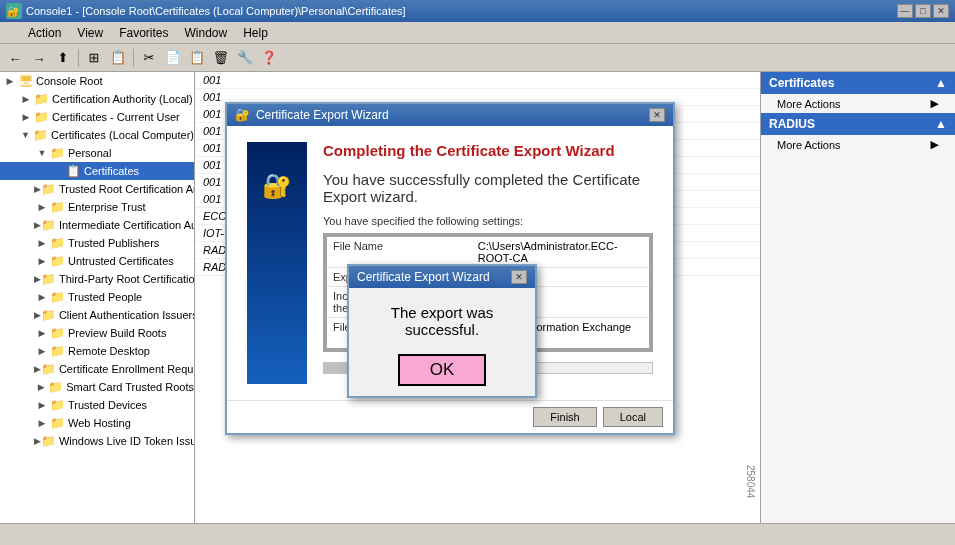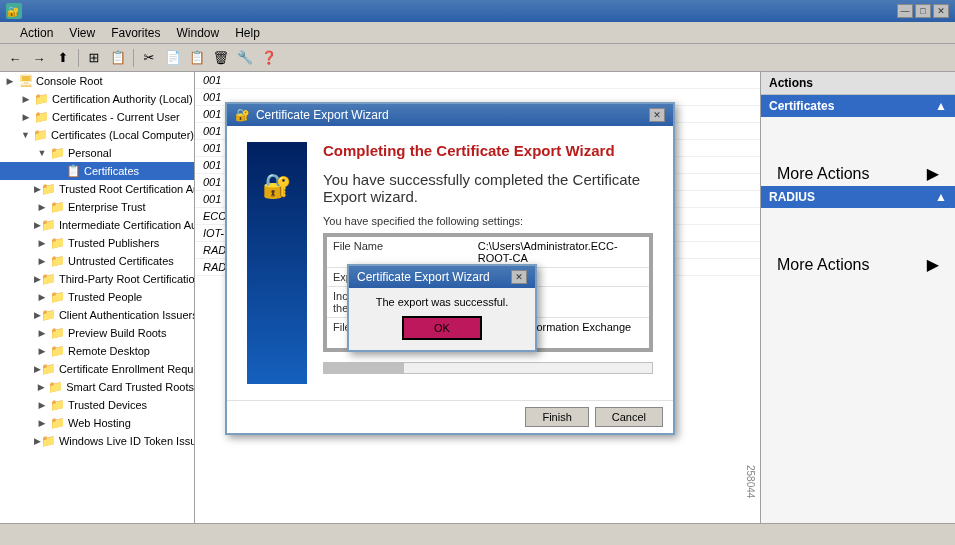--- a/index.html
+++ b/index.html
@@ -20,21 +20,21 @@
     .title-bar-text { font-size: 11px; }
     .title-bar-controls { display: flex; gap: 2px; }
     .title-bar-btn { width: 16px; height: 14px; background: #c0c0c0; border: 1px solid #888; font-size: 9px; display: flex; align-items: center; justify-content: center; cursor: pointer; color: #333; }
 
     
     .menu-bar {
       background: #d4d0c8;
       height: 22px;
       display: flex;
       align-items: center;
-      padding: 0 12px;
+      padding: 0 20px;
       border-bottom: 1px solid #a0a0a0;
     }
     .menu-item {
       padding: 2px 8px;
       font-size: 12px;
       cursor: pointer;
       color: #000;
     }
 
     
@@ -115,22 +115,21 @@
       display: flex;
       align-items: center;
       justify-content: space-between;
     }
     .actions-item {
       display: flex;
       align-items: center;
       justify-content: space-between;
       padding: 3px 16px;
       cursor: pointer;
-      font-size: 16px;
-      margin-top: 44px;
+      font-size: 11px;
     }
 
     
     .status-bar {
       height: 22px;
       background: #d4d0c8;
       border-top: 1px solid #a0a0a0;
       display: flex;
       align-items: center;
       padding: 0 4px;
@@ -265,46 +264,47 @@
     }
     .success-title-bar {
       background: linear-gradient(to bottom, #4a7ab5, #2b5ea7);
       color: white;
       padding: 4px 8px;
       display: flex;
       align-items: center;
       justify-content: space-between;
       font-size: 12px;
     }
-    .success-body { padding: 8px 12px; text-align: center; font-size: 11px; }
+    .success-body { padding: 16px 12px; text-align: center; font-size: 15px; }
     .success-btn-area { display: flex; justify-content: center; padding-bottom: 10px; }
     .success-ok-btn {
       padding: 4px 30px;
-      background: #be185d;
+      background: #f9a8d4;
       border: 2px solid #000;
       cursor: pointer;
-      font-size: 11px;
+      font-size: 17px;
     }
 
     
     .page-watermark {
       position: absolute;
       right: 4px;
       bottom: 25px;
       font-size: 10px;
       color: #888;
       writing-mode: vertical-rl;
     }
   </style>
 </head>
 <body>
 
 <div class="title-bar">
   <div class="title-bar-left">
     <div class="title-bar-icon">🔐</div>
+    <span class="title-bar-text">Console1 - [Console Root\Certificates (Local Computer)\Personal\Certificates]</span>
   </div>
   <div class="title-bar-controls">
     <div class="title-bar-btn">—</div>
     <div class="title-bar-btn">□</div>
     <div class="title-bar-btn">✕</div>
   </div>
 </div>
 
 <div class="menu-bar">
   <span class="menu-item">Action</span>
@@ -516,42 +516,41 @@
             </tr>
           </tbody>
             </table>
           <div class="wizard-scrollbar">
             <div class="wizard-scroll-thumb"></div>
           </div>
         </div>
       </div>
       <div class="wizard-buttons">
         <button class="wizard-btn">Finish</button>
-        <button class="wizard-btn">Cancel</button>
+        <button class="wizard-btn">Local</button>
       </div>
 
       <div class="success-dialog">
         <div class="success-title-bar">
           <span>Certificate Export Wizard</span>
           <div class="wizard-close-btn">✕</div>
         </div>
         <div class="success-body">
           <p>The export was successful.</p>
         </div>
         <div class="success-btn-area">
           <button class="success-ok-btn">OK</button>
         </div>
       </div>
     </div>
 
     <div class="page-watermark">258044</div>
   </div>
 
   <div class="actions-panel">
-    <div class="actions-header">Actions</div>
     <div class="actions-section-header">
       <span>Certificates</span>
       <span>▲</span>
     </div>
     <div class="actions-item">
       <span>More Actions</span>
       <span>▶</span>
     </div>
     <div class="actions-section-header">
       <span>RADIUS</span>

